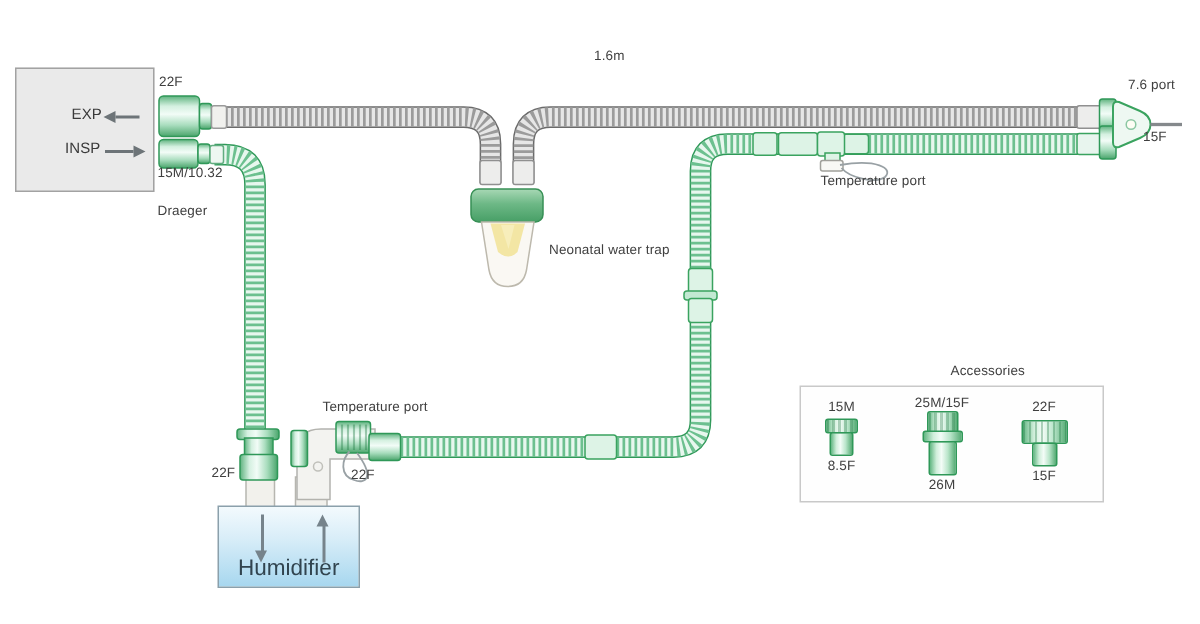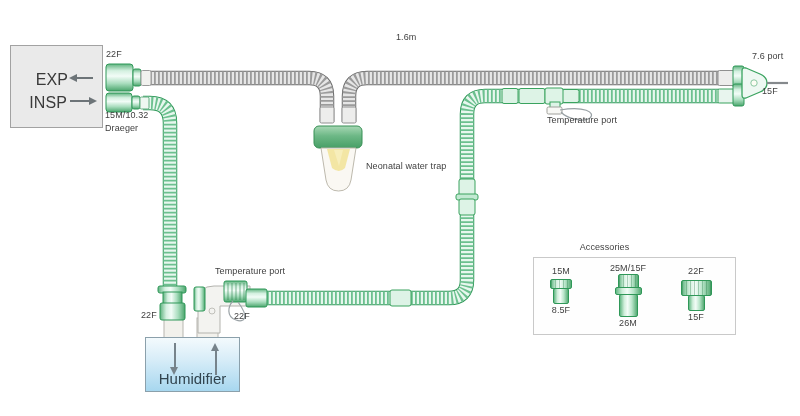--- a/index.html
+++ b/index.html
@@ -1,21 +1,21 @@
 <!DOCTYPE html>
 <html><head>
 <meta charset="utf-8">
 <style>
   html,body{margin:0;padding:0;background:#ffffff;}
   .stage{position:relative;width:800px;height:416px;background:#ffffff;overflow:hidden;
          font-family:"Liberation Sans", sans-serif;}
   .stage svg{position:absolute;left:0;top:0;z-index:2;}
   .layer{position:absolute;left:0;top:0;width:800px;height:416px;z-index:3;}
   .lbl{position:absolute;font-size:9px;color:#3f3f3f;white-space:nowrap;letter-spacing:.1px;}
-  .lbl.big{font-size:16px;color:#3a3a3a;}
+  .lbl.big{font-size:10px;color:#3a3a3a;}
   .lbl.center{text-align:center;}
 
   
   .vent{position:absolute;left:10px;top:45px;width:93px;height:83px;z-index:1;
         background:#eaeaea;border:1px solid #a2a2a2;box-sizing:border-box;}
   .harrow{position:absolute;height:2.4px;background:#6d7478;}
   .ah{position:absolute;width:0;height:0;}
   .ah.left{border-right:8px solid #6d7478;border-top:4.6px solid transparent;border-bottom:4.6px solid transparent;}
   .ah.right{border-left:8px solid #6d7478;border-top:4.6px solid transparent;border-bottom:4.6px solid transparent;}
 
@@ -162,21 +162,21 @@
     <div class="lbl big" style="left:30px;top:71px;width:38px;text-align:right;">EXP</div>
     <span class="harrow" style="left:77px;top:77px;width:16px;"></span>
     <span class="ah left" style="left:69px;top:73.6px;"></span>
 
     <div class="lbl big" style="left:25px;top:94px;width:42px;text-align:right;">INSP</div>
     <span class="harrow" style="left:70px;top:100px;width:19px;"></span>
     <span class="ah right" style="left:89px;top:96.6px;"></span>
 
     <div class="lbl" style="left:106px;top:49px;">22F</div>
     <div class="lbl" style="left:105px;top:110px;">15M/10.32</div>
-    <div class="lbl" style="left:105px;top:123px;">Draeger</div>
+    <div class="lbl" style="left:105px;top:135px;">Draeger</div>
 
     <div class="lbl" style="left:396px;top:32px;text-align:center;">1.6m</div>
 
     <div class="lbl" style="left:352px;top:161px;padding-left:14px;">Neonatal water trap</div>
 
     <div class="lbl" style="left:547px;top:115px;">Temperature port</div>
     <div class="lbl" style="left:215px;top:266px;">Temperature port</div>
 
     <div class="lbl" style="left:752px;top:51px;">7.6 port</div>
     <div class="lbl" style="left:762px;top:86px;">15F</div>
@@ -185,21 +185,21 @@
     <div class="lbl" style="left:234px;top:311px;">22F</div>
 
     <div class="humid">
       <span class="varrow-shaft" style="left:27.7px;top:5px;height:25px;"></span>
       <span class="vah down" style="left:24.4px;top:29px;"></span>
       <span class="vah up" style="left:65.4px;top:5px;"></span>
       <span class="varrow-shaft" style="left:68.7px;top:12px;height:25px;"></span>
       <div class="cap">Humidifier</div>
     </div>
 
-    <div class="lbl center" style="left:503px;top:242px;width:203px;">Accessories</div>
+    <div class="lbl center" style="left:557px;top:242px;width:203px;">Accessories</div>
     <div class="acc-box"></div>
 
     <div class="lbl center" style="left:546px;top:266px;width:30px;">15M</div>
     <div class="gcyl gcap" style="left:550px;top:279px;width:22px;height:10px;"></div>
     <div class="gcyl" style="left:553px;top:288px;width:16px;height:16px;"></div>
     <div class="lbl center" style="left:544px;top:305px;width:34px;">8.5F</div>
 
     <div class="lbl center" style="left:606px;top:263px;width:44px;">25M/15F</div>
     <div class="gcyl gcap" style="left:618px;top:274px;width:21px;height:15px;"></div>
     <div class="gcyl" style="left:615px;top:287px;width:27px;height:8px;"></div>

